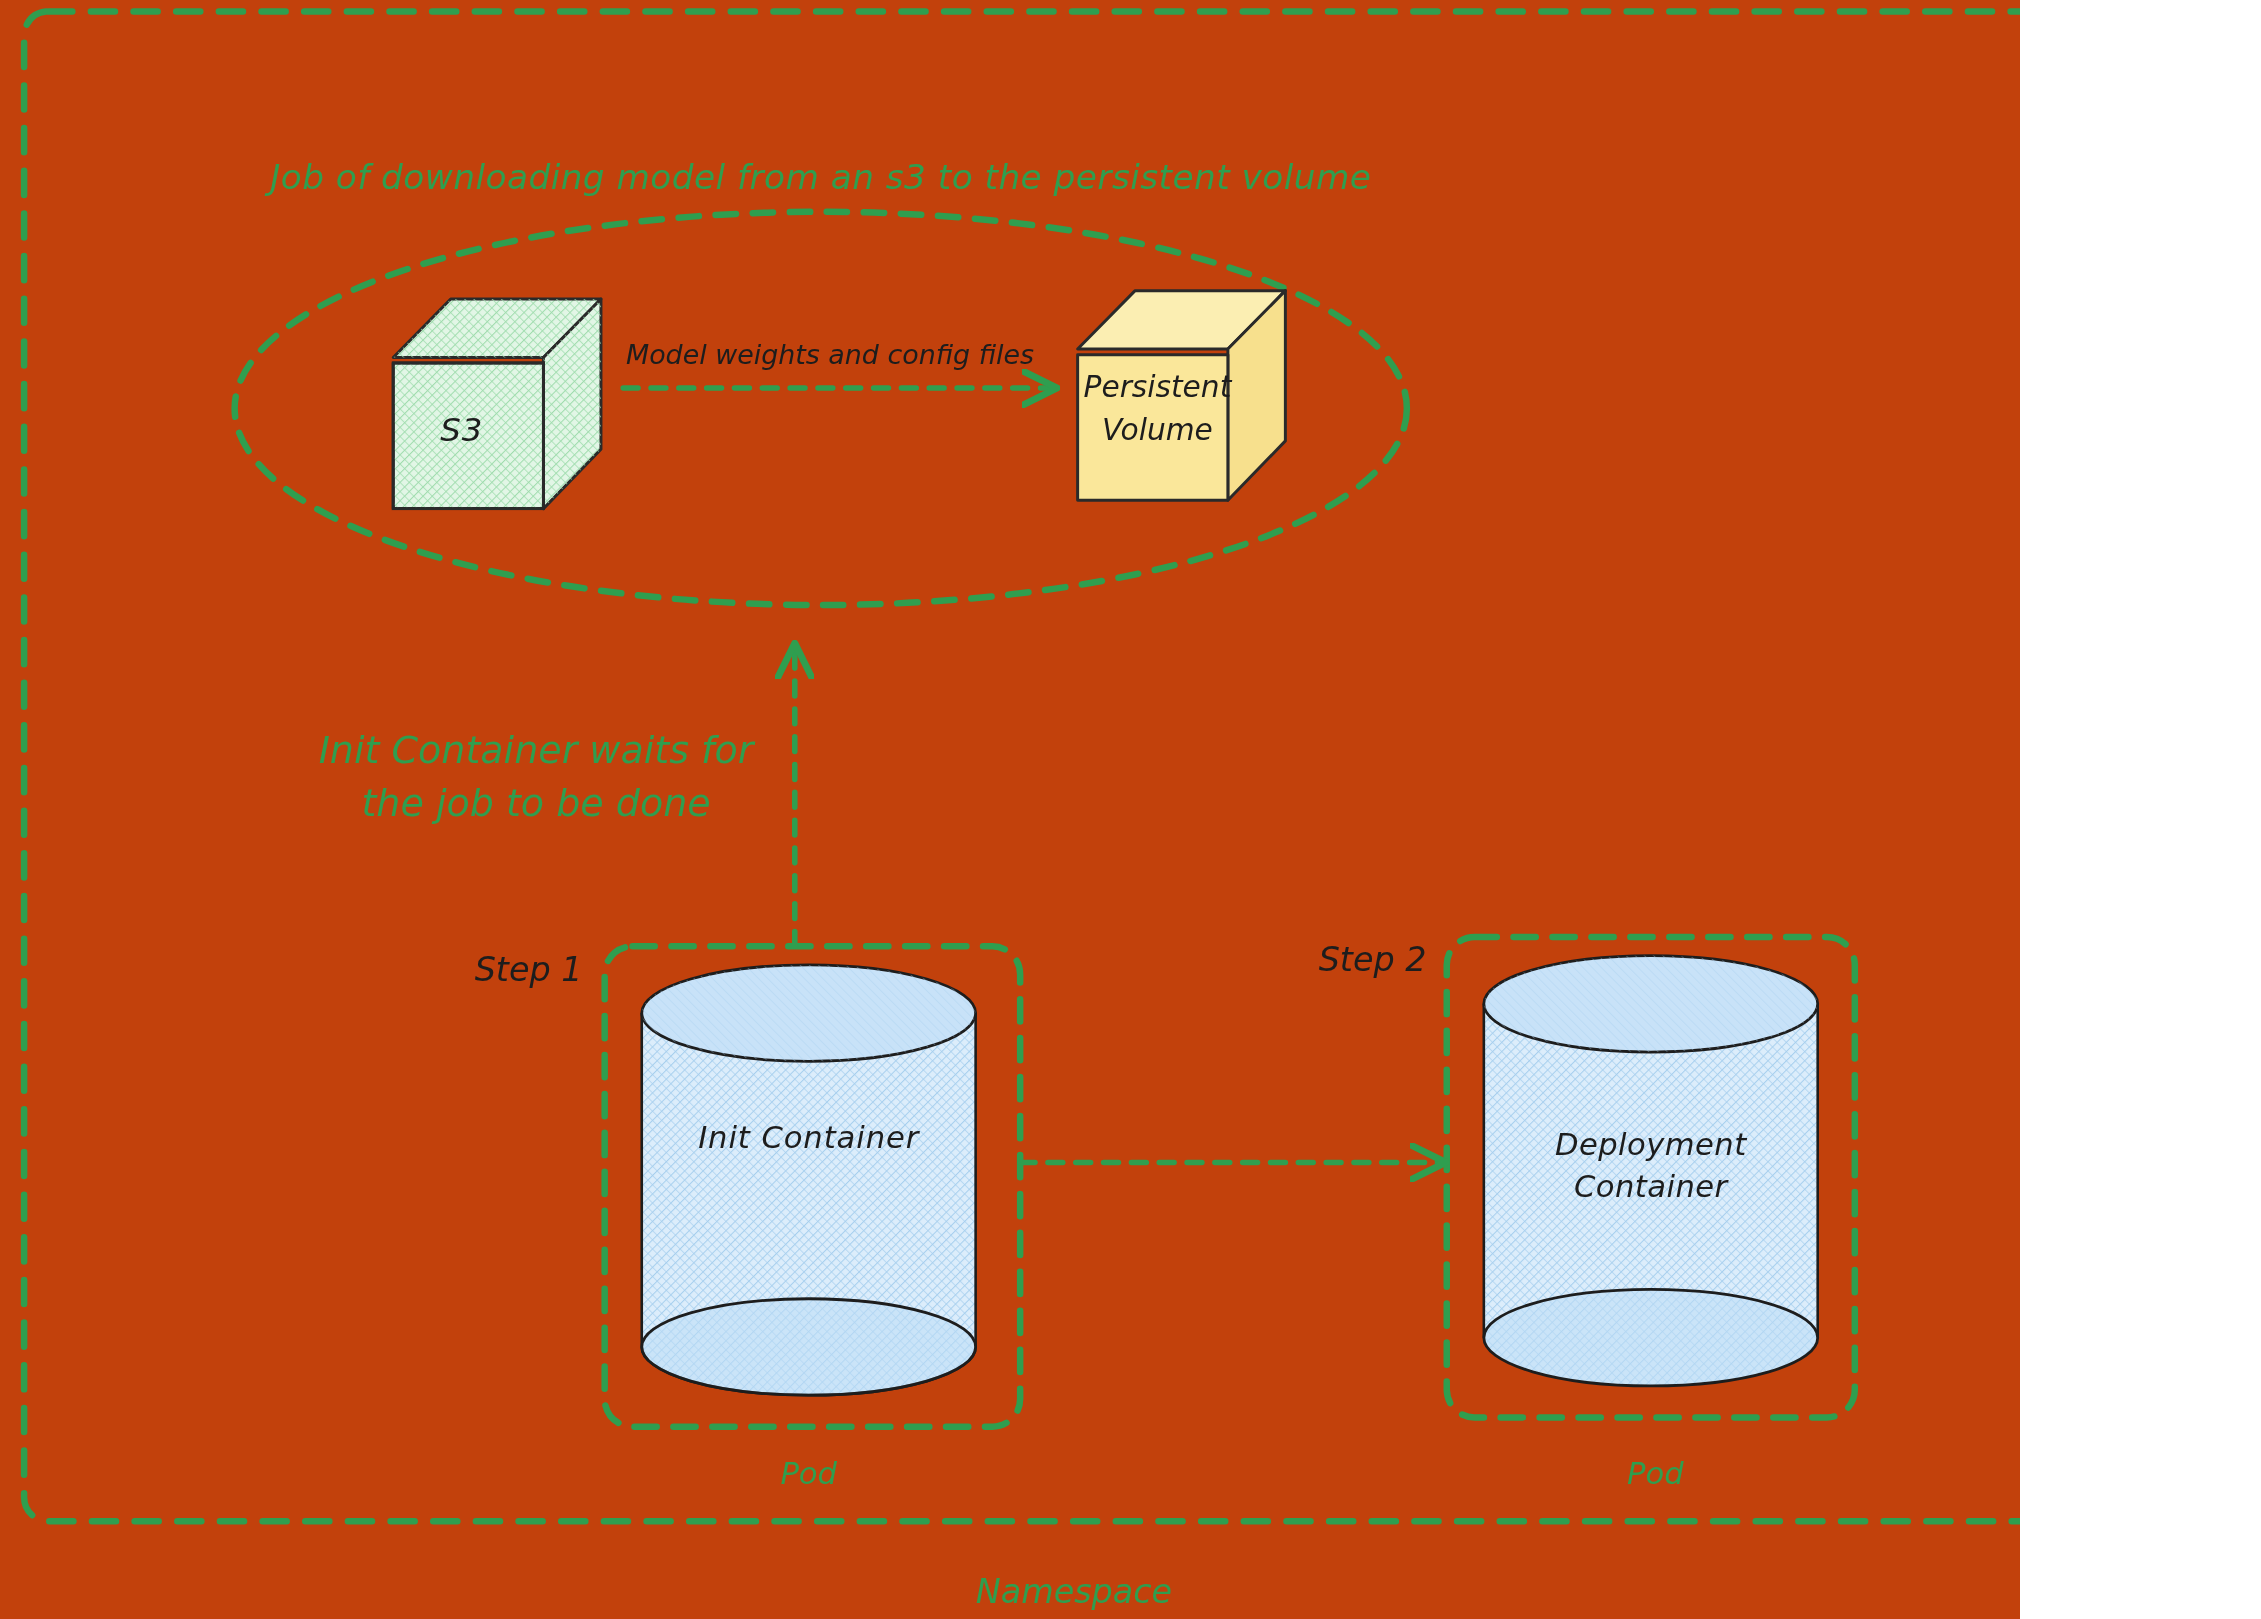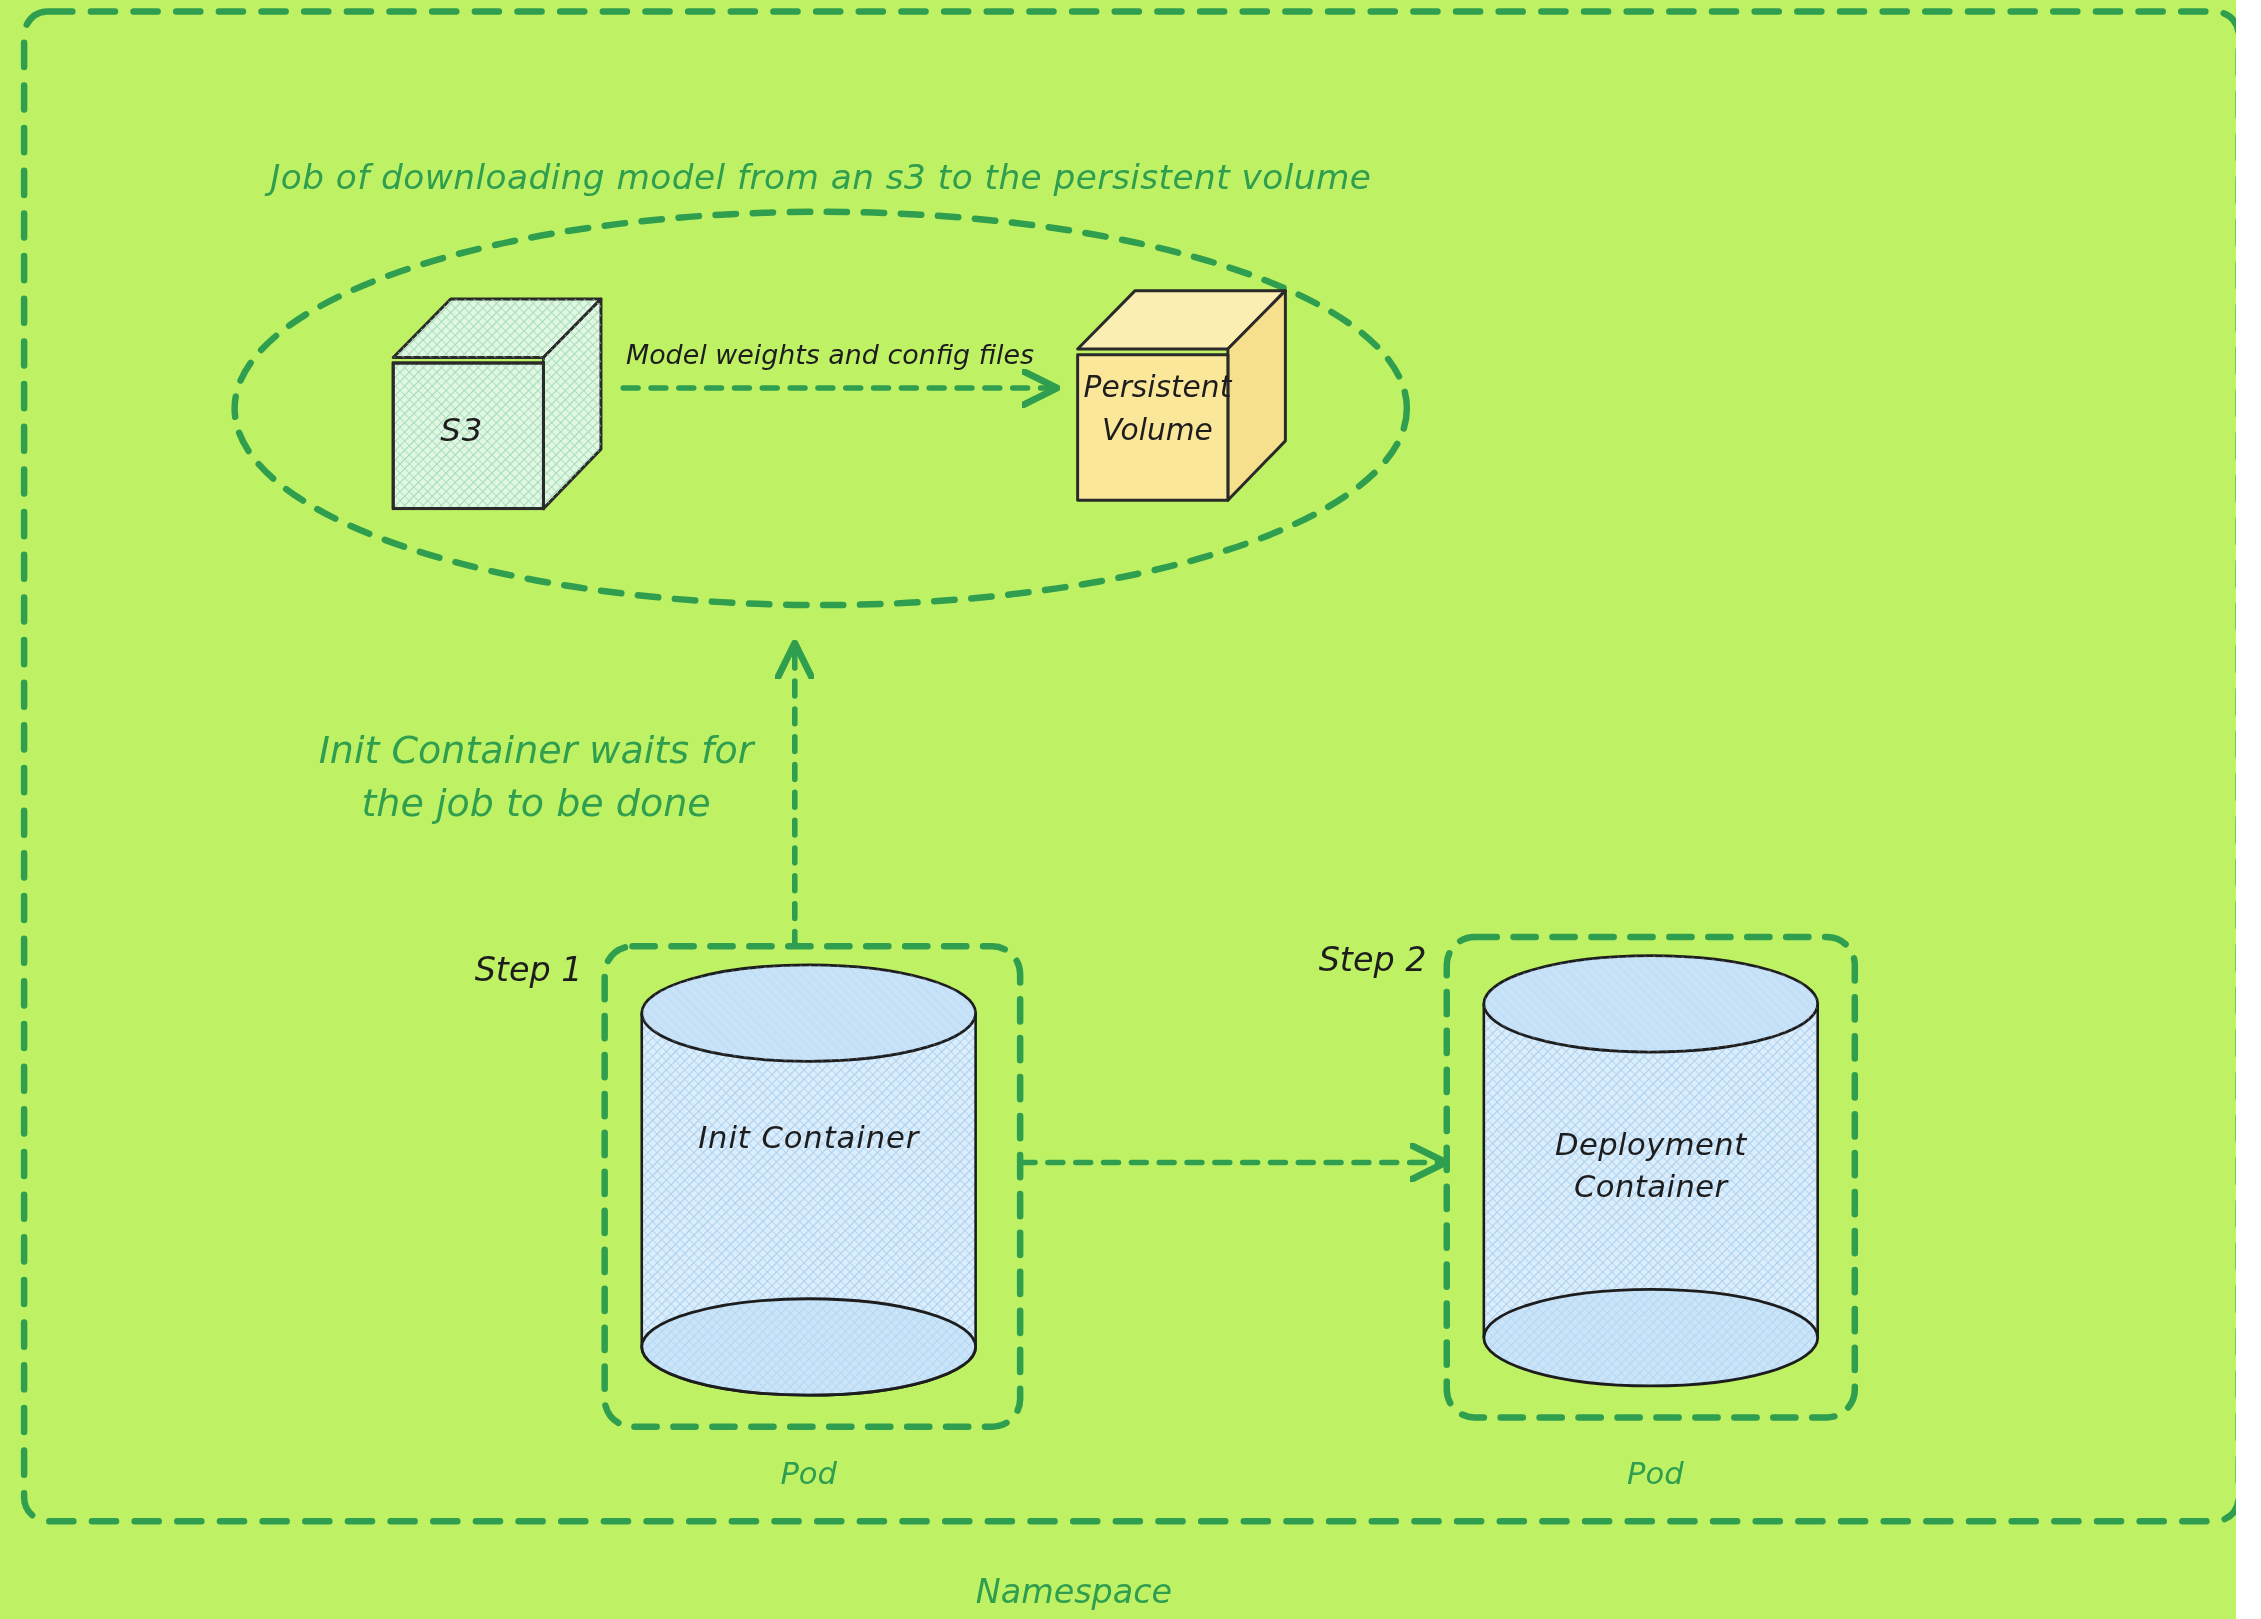--- a/index.html
+++ b/index.html
@@ -6,23 +6,23 @@
   html, body {
     margin: 0;
     padding: 0;
     background: #ffffff;
   }
   body {
     font-family: "DejaVu Sans", sans-serif;
   }
   #canvas {
     position: relative;
-    width: 2236px;
+    width: 2020px;
     height: 1620px;
-    background: #bef264;
+    background: #c2410c;
     overflow: hidden;
   }
   #canvas svg.layer {
     position: absolute;
     left: 0;
     top: 0;
     width: 2261px;
     height: 1620px;
     pointer-events: none;
   }

